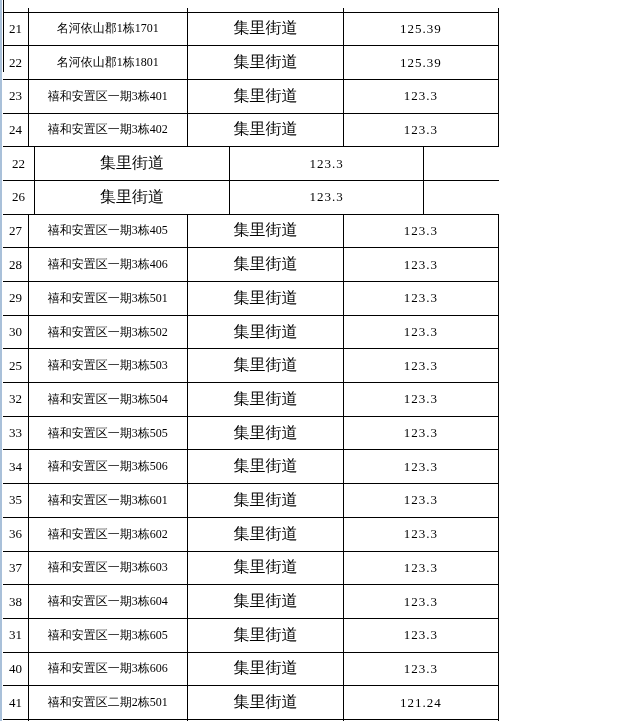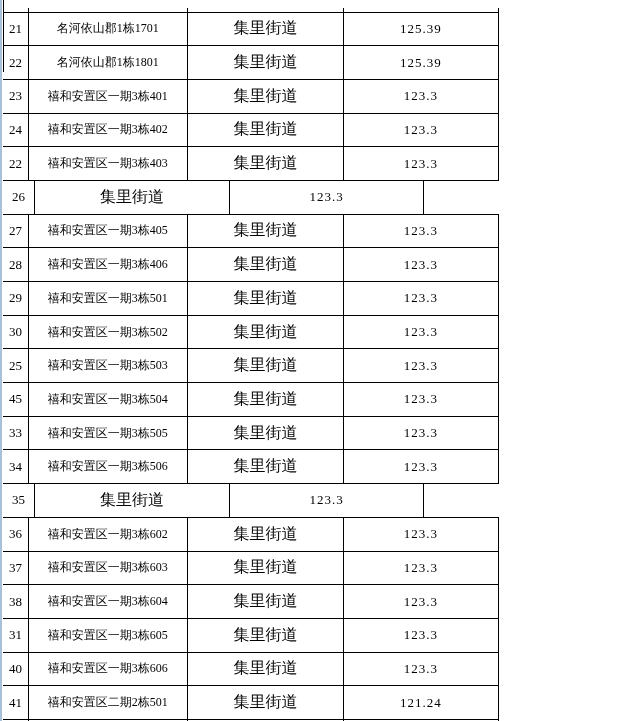--- a/index.html
+++ b/index.html
@@ -90,21 +90,20 @@
           <div class="cell col-value">123.3</div>
         </div>
         <div class="row">
           <div class="cell col-no">24</div>
           <div class="cell col-name">禧和安置区一期3栋402</div>
           <div class="cell col-street">集里街道</div>
           <div class="cell col-value">123.3</div>
         </div>
         <div class="row">
           <div class="cell col-no">22</div>
-          <div class="cell col-name">禧和安置区一期3栋403</div>
           <div class="cell col-street">集里街道</div>
           <div class="cell col-value">123.3</div>
         </div>
         <div class="row">
           <div class="cell col-no">26</div>
           <div class="cell col-street">集里街道</div>
           <div class="cell col-value">123.3</div>
         </div>
         <div class="row">
           <div class="cell col-no">27</div>
@@ -130,39 +129,40 @@
           <div class="cell col-street">集里街道</div>
           <div class="cell col-value">123.3</div>
         </div>
         <div class="row">
           <div class="cell col-no">25</div>
           <div class="cell col-name">禧和安置区一期3栋503</div>
           <div class="cell col-street">集里街道</div>
           <div class="cell col-value">123.3</div>
         </div>
         <div class="row">
-          <div class="cell col-no">45</div>
+          <div class="cell col-no">32</div>
           <div class="cell col-name">禧和安置区一期3栋504</div>
           <div class="cell col-street">集里街道</div>
           <div class="cell col-value">123.3</div>
         </div>
         <div class="row">
           <div class="cell col-no">33</div>
           <div class="cell col-name">禧和安置区一期3栋505</div>
           <div class="cell col-street">集里街道</div>
           <div class="cell col-value">123.3</div>
         </div>
         <div class="row">
           <div class="cell col-no">34</div>
           <div class="cell col-name">禧和安置区一期3栋506</div>
           <div class="cell col-street">集里街道</div>
           <div class="cell col-value">123.3</div>
         </div>
         <div class="row">
           <div class="cell col-no">35</div>
+          <div class="cell col-name">禧和安置区一期3栋601</div>
           <div class="cell col-street">集里街道</div>
           <div class="cell col-value">123.3</div>
         </div>
         <div class="row">
           <div class="cell col-no">36</div>
           <div class="cell col-name">禧和安置区一期3栋602</div>
           <div class="cell col-street">集里街道</div>
           <div class="cell col-value">123.3</div>
         </div>
         <div class="row">

